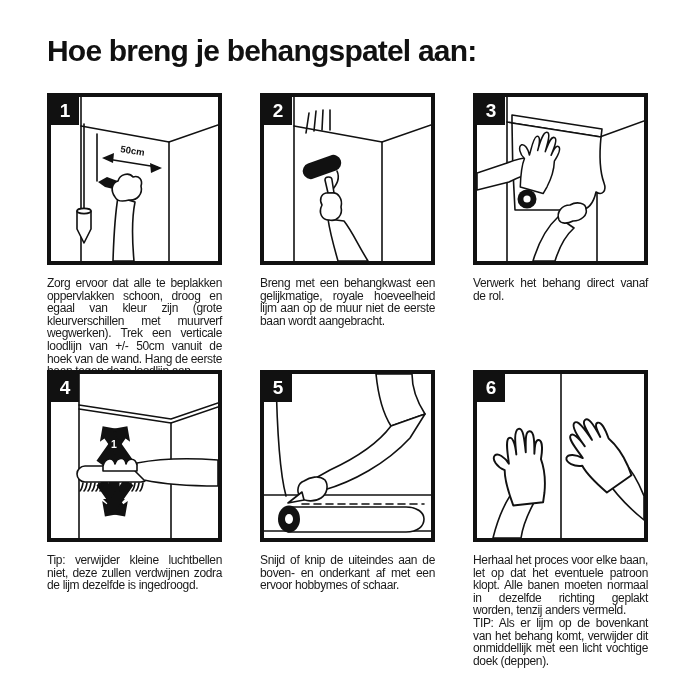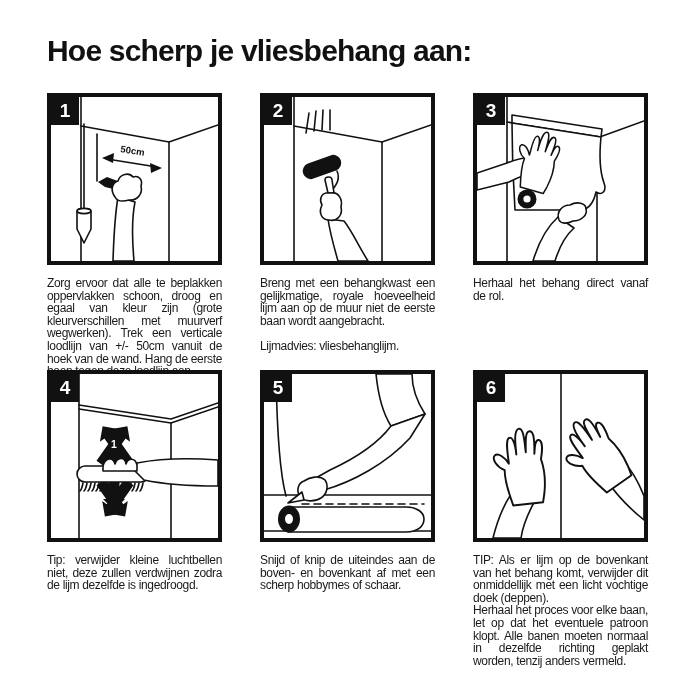--- a/index.html
+++ b/index.html
@@ -61,21 +61,21 @@
         C -23 -3 -27 -10 -24 -13 C -21 -15 -16 -11 -13 -5
         C -13 -13 -14 -24 -11 -26 C -8 -28 -6 -22 -6 -12
         C -6 -22 -6 -32 -2 -33 C 2 -34 2 -24 2 -13
         C 3 -22 3 -30 7 -30 C 11 -30 10 -20 9 -11
         C 10 -17 11 -23 14 -22 C 17 -21 16 -13 14 -6
         C 16 2 16 12 14 22 L 12 30 Z"></path>
     </g>
   </defs>
 </svg>
 
-<h1 class="page-title">Hoe scherp je vliesbehang aan:</h1>
+<h1 class="page-title">Hoe breng je behangspatel aan:</h1>
 
 <div class="steps-grid">
 
   <div class="step">
     <div class="figure">
       <div class="badge">1</div>
       <svg viewBox="0 0 167 164">
         <g>
           <path class="ink" d="M30 0 V164"></path>
           <path class="ink" d="M30 29 L118 45 L167 28"></path>
@@ -126,21 +126,20 @@
         </g>
         <g>
           <path class="fillw" d="M64 122 C66 136 70 150 74 164 L104 164 C94 148 88 134 80 124 Z"></path>
           <path class="fillw" d="M64 96 L61 83 C61 79 68 79 68 83 L70 96 Z"></path>
           <path class="fillw" d="M62 96 C57 97 55 103 58 108 C54 116 58 123 65 123 C73 125 79 118 77 110 C79 102 74 95 68 96 Z"></path>
         </g>
       </svg>
     </div>
     <div class="caption">
       <p>Breng met een behangkwast een gelijkmatige, royale hoeveelheid lijm aan op de muur niet de eerste baan wordt aangebracht.</p>
-      <p class="gap">Lijmadvies: vliesbehanglijm.</p>
     </div>
   </div>
 
   <div class="step">
     <div class="figure">
       <div class="badge">3</div>
       <svg viewBox="0 0 167 164">
         <g>
           <path class="ink" d="M30 0 V164"></path>
           <path class="ink" d="M30 25 L120 41 L167 24"></path>
@@ -158,21 +157,21 @@
           <path class="fillw" d="M0 76 L30 66 C40 62 48 60 55 61 L59 75 C48 77 40 81 32 85 L0 93 Z"></path>
           <use href="#hand-open" transform="translate(63 66) rotate(16) scale(0.95)"></use>
         </g>
         <g>
           <path class="fillw" d="M56 164 C62 144 70 130 81 120 L97 131 C88 139 82 151 78 164 Z"></path>
           <path class="fillw" d="M82 123 C79 115 85 108 93 108 C100 104 109 106 109 112 C111 118 104 124 96 124 C90 127 84 127 82 123 Z"></path>
         </g>
       </svg>
     </div>
     <div class="caption">
-      <p>Herhaal het behang direct vanaf de rol.</p>
+      <p>Verwerk het behang direct vanaf de rol.</p>
     </div>
   </div>
 
   <div class="step">
     <div class="figure">
       <div class="badge">4</div>
       <svg viewBox="0 0 167 164">
         <g>
           <path class="ink" d="M28 0 V164"></path>
           <path class="ink" d="M28 31 L120 45 L167 29"></path>
@@ -234,38 +233,38 @@
         <path class="ink" stroke-dasharray="7 5" d="M38 130 H160"></path>
         <g>
           <path class="fillw" d="M112 0 C114 20 118 38 127 52 L161 40 C152 26 148 12 148 0 Z"></path>
           <path class="fillw" d="M127 52 C115 68 92 84 66 96 L50 105 C44 109 42 115 46 119 L60 116 C88 108 122 90 146 64 L161 40 Z"></path>
           <path class="fillw" d="M40 107 C34 109 32 117 36 123 C41 128 51 128 57 124 C63 120 65 112 61 106 C55 101 46 103 40 107 Z"></path>
           <path class="fillw" d="M38 118 L24 129 L40 126 Z"></path>
         </g>
       </svg>
     </div>
     <div class="caption">
-      <p>Snijd of knip de uiteindes aan de boven- en bovenkant af met een scherp hobbymes of schaar.</p>
+      <p>Snijd of knip de uiteindes aan de boven- en onderkant af met een ervoor hobbymes of schaar.</p>
     </div>
   </div>
 
   <div class="step">
     <div class="figure">
       <div class="badge">6</div>
       <svg viewBox="0 0 167 164">
         <path class="ink" d="M84 0 V164"></path>
         <g>
           <path class="fillw" d="M16 164 C22 140 30 124 40 112 L60 123 C52 137 46 150 44 164 Z"></path>
           <use href="#hand-open" transform="translate(48 94) rotate(-6) scale(1.2)"></use>
         </g>
         <g>
           <path class="fillw" d="M128 104 L146 87 C157 98 163 112 167 122 L167 146 C152 134 138 119 128 104 Z"></path>
           <use href="#hand-open" transform="translate(122 80) rotate(-35) scale(1.2)"></use>
         </g>
       </svg>
     </div>
     <div class="caption">
+      <p>Herhaal het proces voor elke baan, let op dat het eventuele patroon klopt. Alle banen moeten normaal in dezelfde richting geplakt worden, tenzij anders vermeld.</p>
       <p>TIP: Als er lijm op de bovenkant van het behang komt, verwijder dit onmiddellijk met een licht vochtige doek (deppen).</p>
-      <p>Herhaal het proces voor elke baan, let op dat het eventuele patroon klopt. Alle banen moeten normaal in dezelfde richting geplakt worden, tenzij anders vermeld.</p>
     </div>
   </div>
 
 </div>
 
 </body></html>

